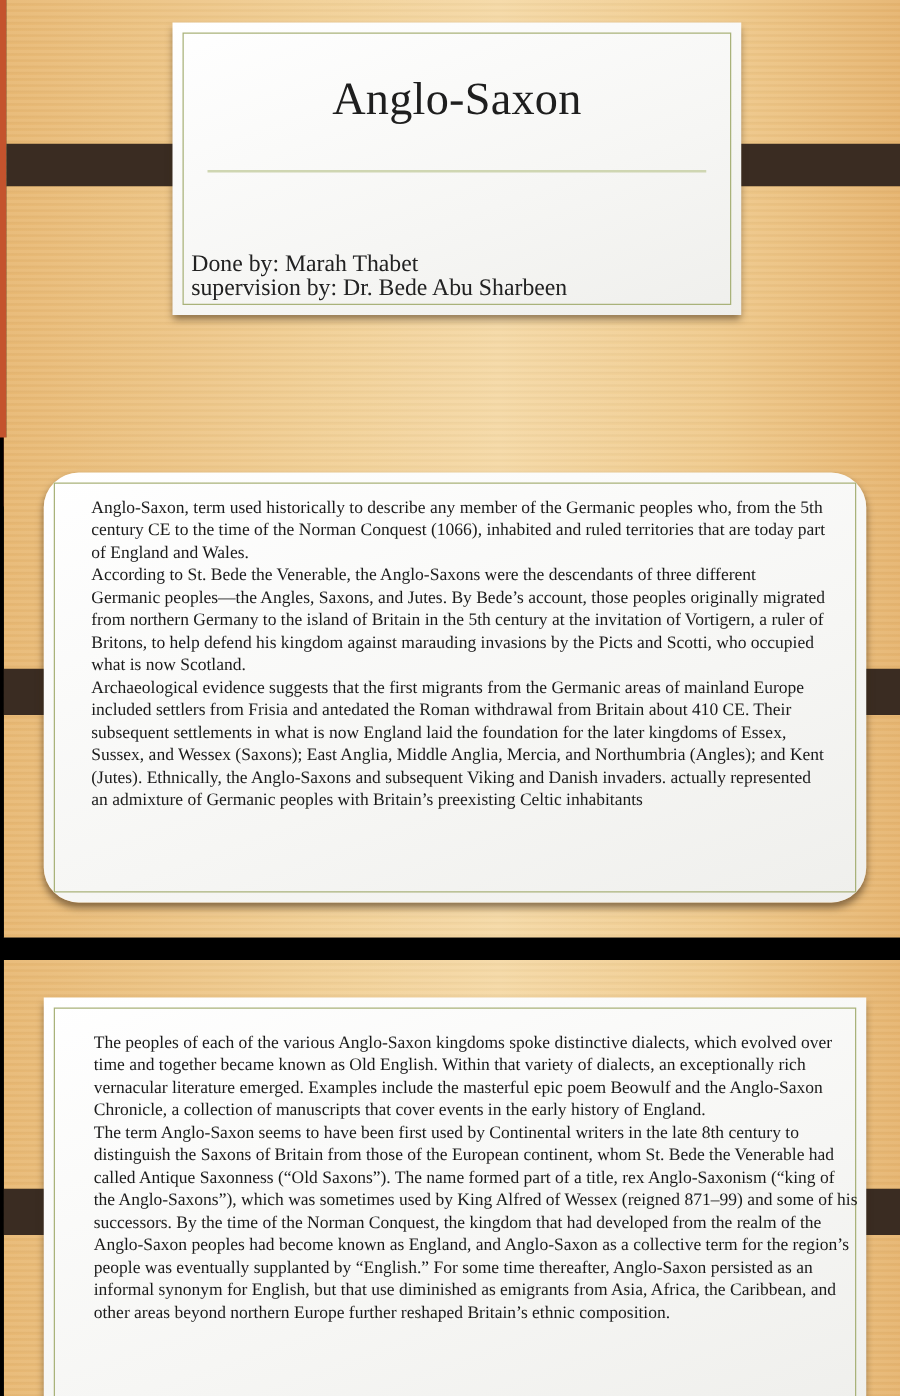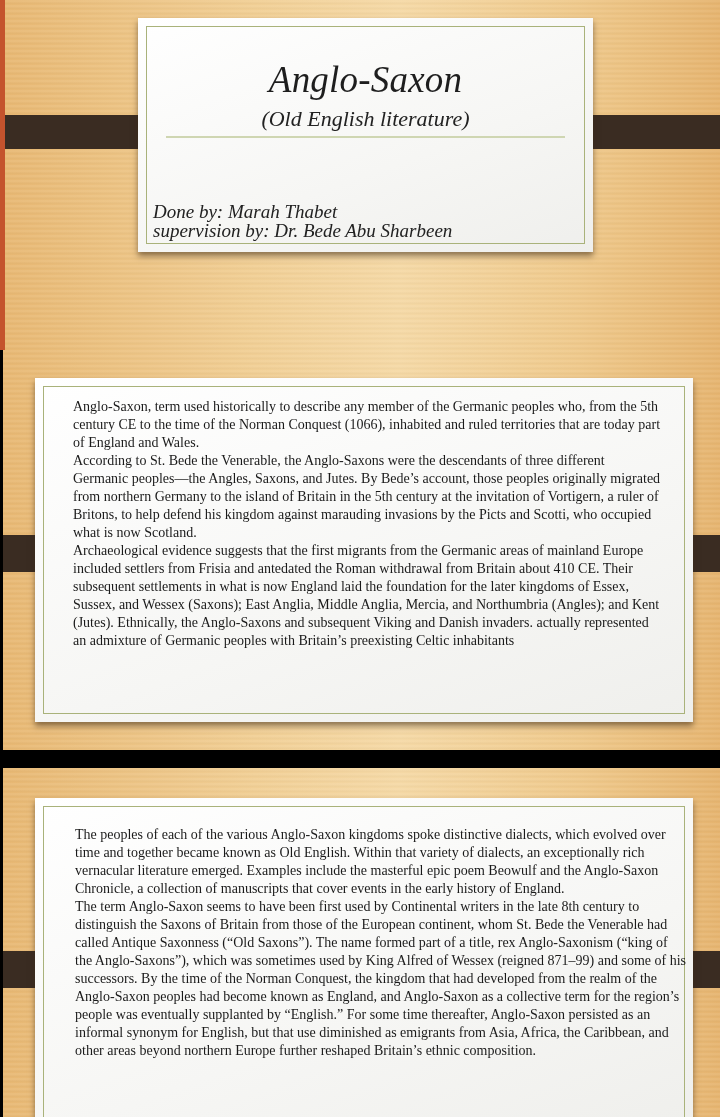--- a/index.html
+++ b/index.html
@@ -2,56 +2,55 @@
 <html><head>
 <meta charset="utf-8">
 <style>
   html, body { margin:0; padding:0; background:#000; }
   body { width:720px; height:1117px; position:relative; overflow:hidden; font-family:"Liberation Serif","DejaVu Serif",serif; }
   .slide { position:absolute; left:0; width:720px; overflow:hidden;
     background:
       repeating-linear-gradient(180deg, rgba(255,255,255,0.06) 0px, rgba(255,255,255,0.06) 2px, rgba(0,0,0,0.025) 3px, rgba(0,0,0,0) 5px),
       linear-gradient(90deg, #e8b873 0%, #f1cf95 35%, #f5d9a6 55%, #efc98b 80%, #e6b46f 100%);
   }
-  .slide1 { top:0; height:405px; box-sizing:border-box; border-left:5px solid #c4532d; border-bottom:5px solid #c4532d;font-style:italic; }
+  .slide1 { top:0; height:405px; box-sizing:border-box; border-left:5px solid #c4532d; border-bottom:5px solid #c4532d; }
   .slide2 { top:350px; height:400px; border-left:3px solid #000; }
   .slide3 { top:768px; height:349px; border-left:3px solid #000; }
   .card { position:absolute; background:linear-gradient(160deg,#ffffff 0%,#f6f6f4 60%,#efefec 100%);
     box-shadow: 0 4px 6px rgba(60,40,20,0.55); }
   .card .inner { position:absolute; left:8px; top:8px; right:8px; bottom:8px; border:1px solid #a9b27a; }
   .bar { position:absolute; background:#3a2c22; }
   .bar::after { content:""; position:absolute; top:-2px; bottom:-2px; width:3px; background:#3a2c22; }
   .bar.left::after { right:-1px; }
   .bar.right::after { left:-1px; }
 
   
   .c1 { left:133px; top:18px; width:455px; height:234px; }
   .title { position:absolute; left:0; right:0; top:40px; text-align:center; font-size:37px; color:#1e1e1e; letter-spacing:0.2px; }
   .subtitle { position:absolute; left:0; right:0; top:88px; text-align:center; font-size:22px; color:#222; }
   .rule { position:absolute; left:28px; right:28px; top:118px; height:2px; background:#cfd6b2; }
   .credits { position:absolute; left:15px; top:184px; font-size:19px; line-height:19px; color:#222; }
 
   
-  .c2 { left:32px; top:28px; width:658px; height:344px; }
+  .c2 { left:32px; top:28px; width:658px; height:344px;border-radius:28px; }
   .c3 { left:32px; top:30px; width:658px; height:330px; }
   .body-text { position:absolute; font-size:14px; line-height:18px; color:#1a1a1a; }
   .body-text p { margin:0; }
   .t2 { left:38px; top:20px; width:590px; }
   .t3 { left:40px; top:28px; width:612px; }
 </style>
 </head>
 <body>
 
 <section class="slide slide1">
   <div class="bar left" style="left:0;top:115px;width:140px;height:34px;"></div>
   <div class="bar right" style="left:574px;top:115px;width:146px;height:34px;"></div>
   <div class="card c1">
     <div class="inner"></div>
     <div class="title">Anglo-Saxon</div>
-    <div class="subtitle">(Old English literature)</div>
     <div class="rule"></div>
     <div class="credits">
       <div>Done by: Marah Thabet</div>
       <div>supervision by: Dr. Bede Abu Sharbeen</div>
     </div>
   </div>
 </section>
 
 <section class="slide slide2">
   <div class="bar left" style="left:0;top:185px;width:47px;height:37px;"></div>

